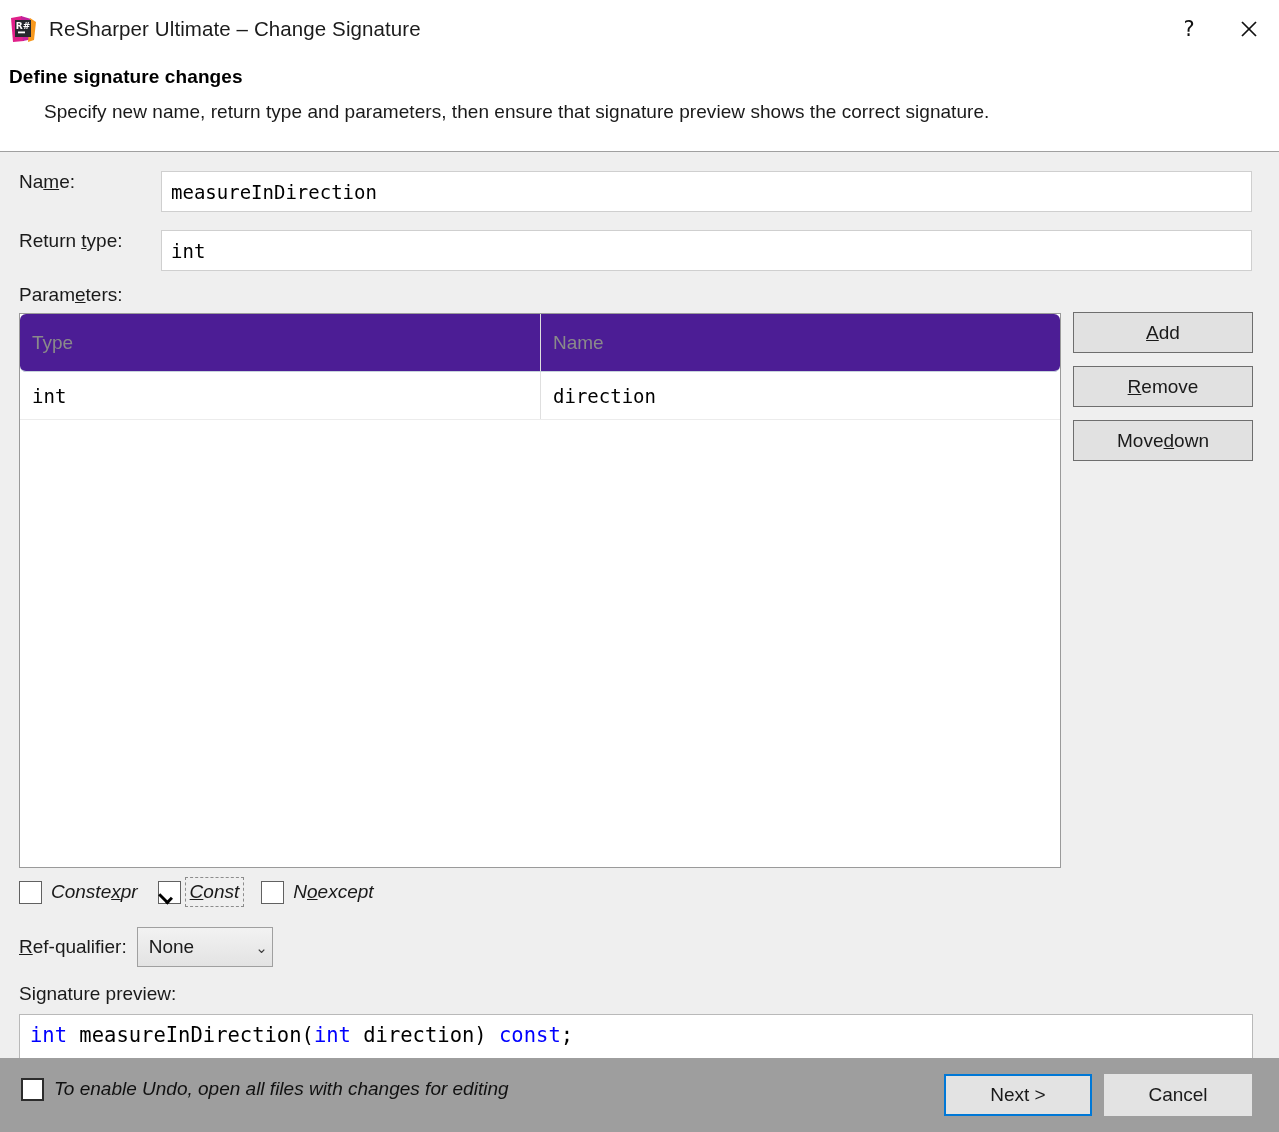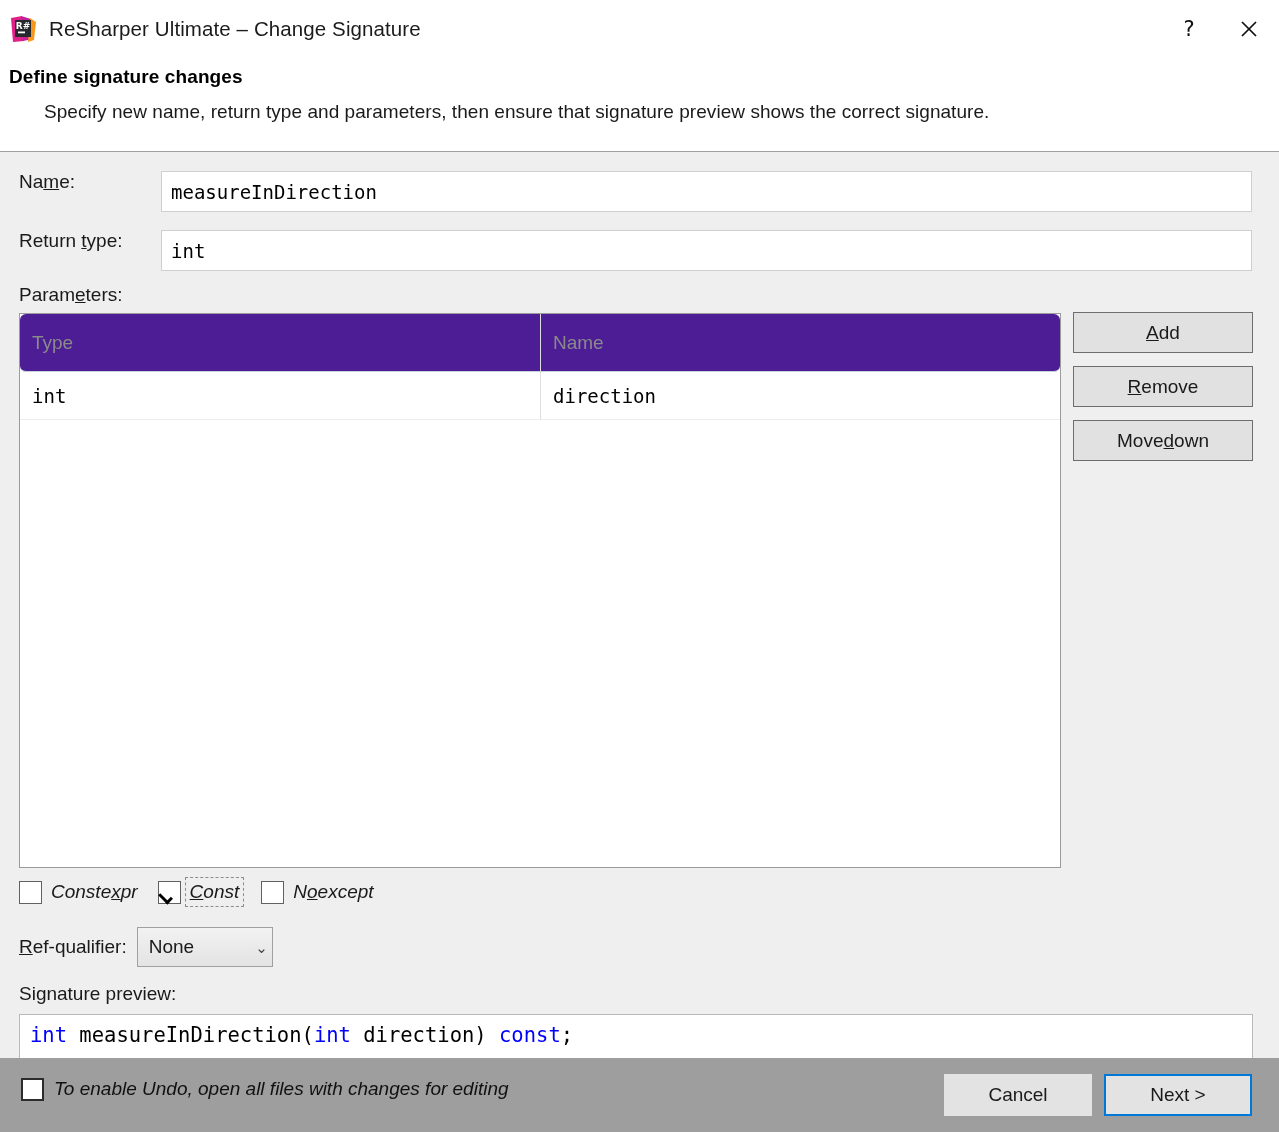--- a/index.html
+++ b/index.html
@@ -486,18 +486,18 @@
     <div class="sig-label">Signature preview:</div>
     <div class="sig-box"><span class="kw">int</span><span> measureInDirection(</span><span class="kw">int</span><span> direction) </span><span class="kw">const</span><span>;</span></div>
   </div>
 
   <div class="footer">
     <div class="footer-left">
       <span class="cb-footer"></span>
       <span class="opt-label">To enable Undo, open all files with changes for editing</span>
     </div>
     <div class="footer-right">
+      <button class="btn-flat default">Next &gt;</button>
       <button class="btn-flat">Cancel</button>
-      <button class="btn-flat default">Next &gt;</button>
     </div>
   </div>
 
 </div>
 
 </body></html>

